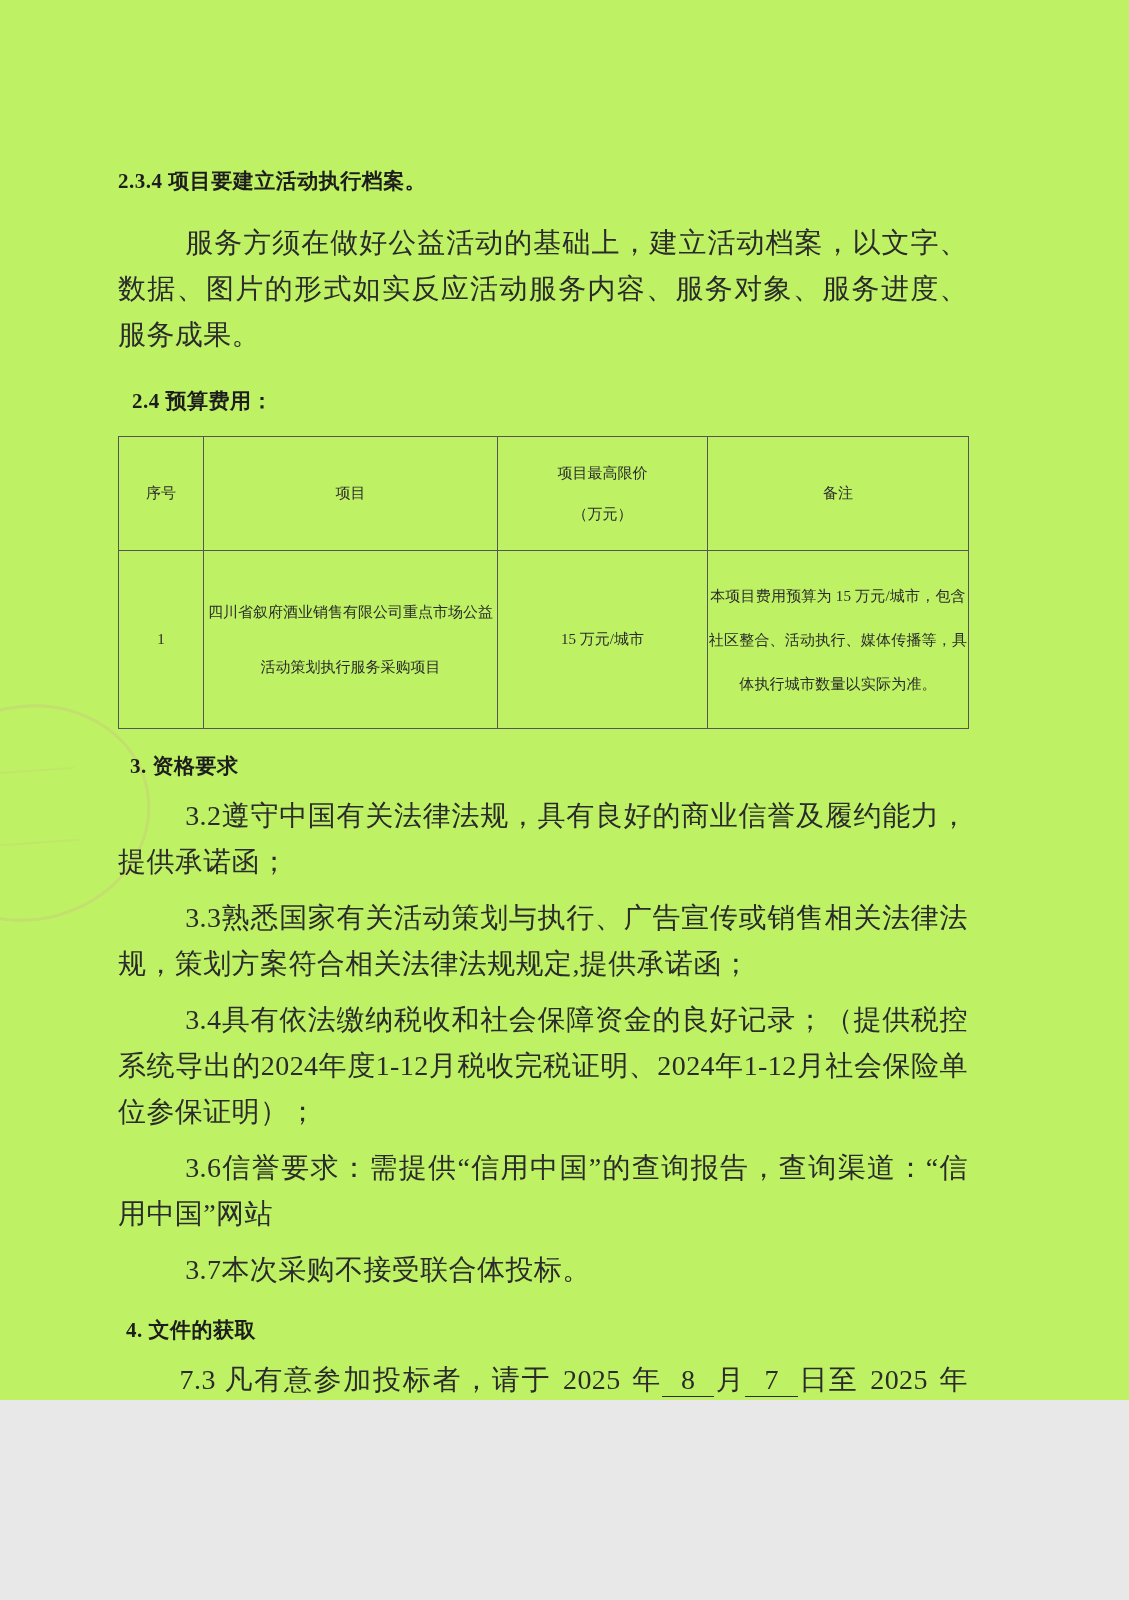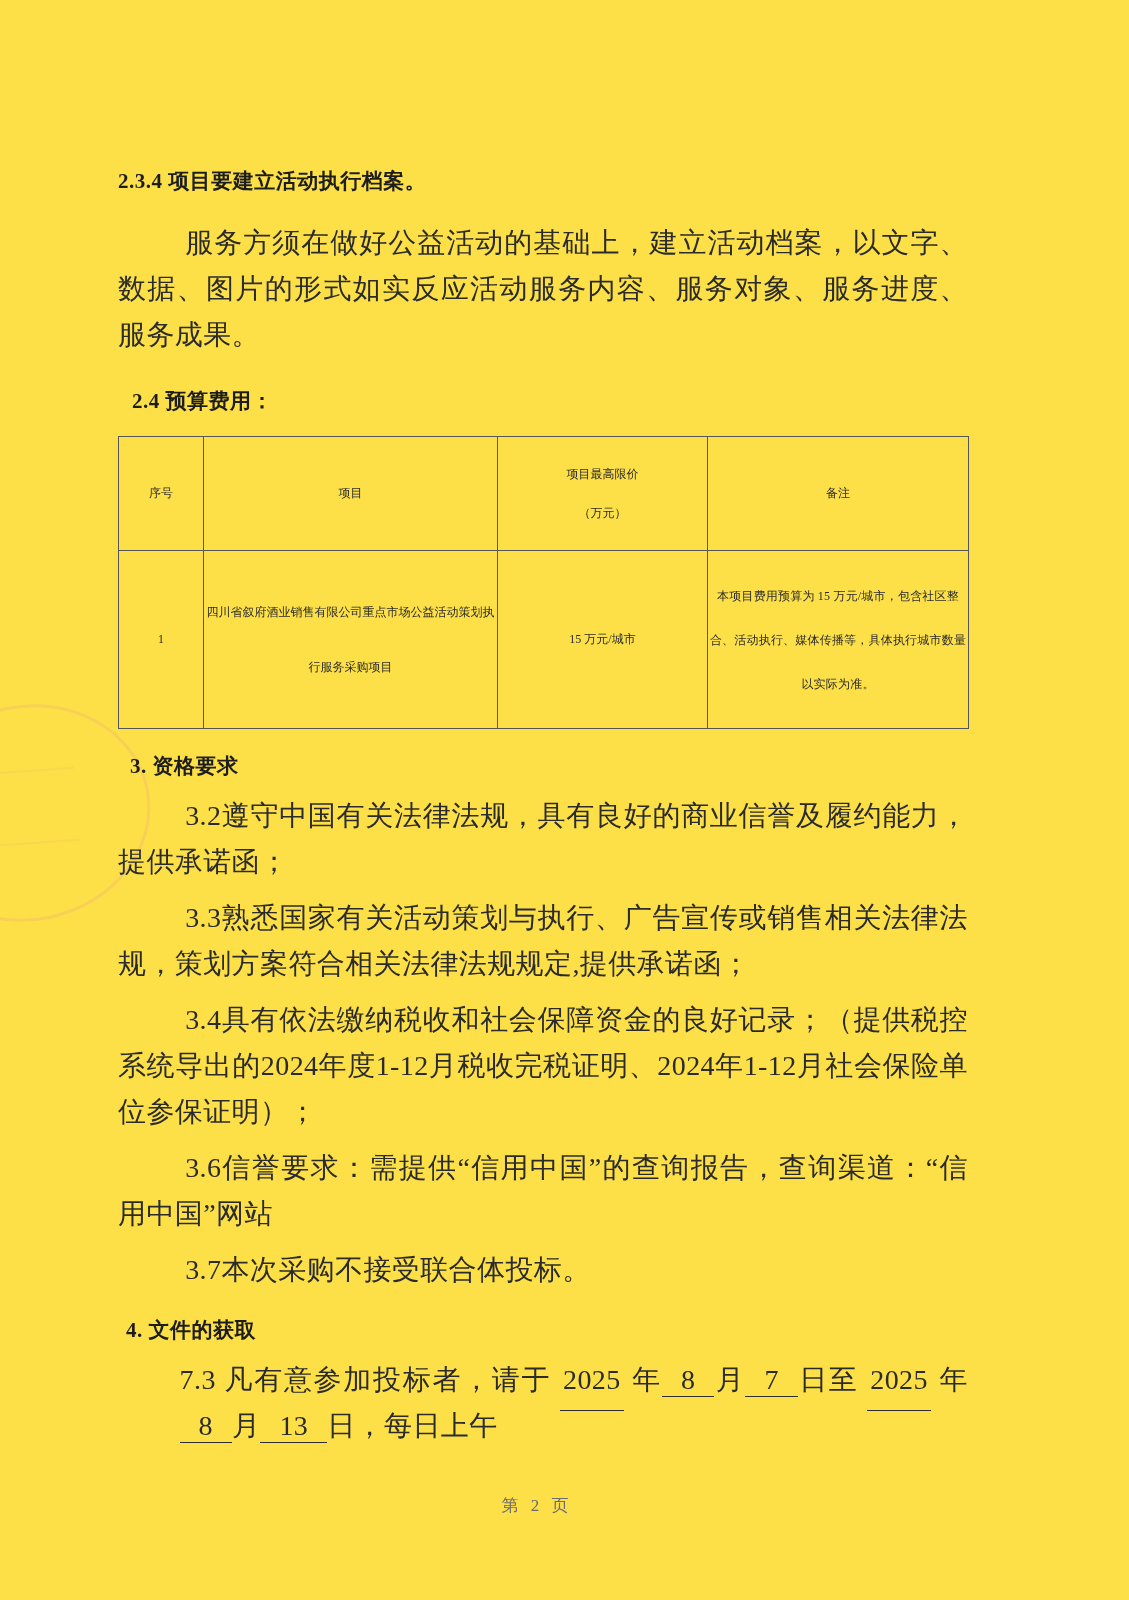--- a/index.html
+++ b/index.html
@@ -3,23 +3,23 @@
 <meta charset="utf-8">
 <style>
   html, body {
     margin: 0;
     padding: 0;
     background: #e8e8e8;
   }
   .page {
     position: relative;
     width: 1129px;
-    height: 1600px;
+    height: 1400px;
     margin: 0 auto;
-    background: #fde047;
+    background: #bef264;
     overflow: hidden;
     font-family: "Liberation Serif", "DejaVu Serif", serif;
     color: #2b2b2b;
   }
   .content {
     position: relative;
     padding: 158px 161px 0 118px;
   }
   .seal {
     position: absolute;
@@ -67,21 +67,21 @@
   table.budget {
     border-collapse: collapse;
     margin: 12px 0 14px 0;
     table-layout: fixed;
     width: 850px;
   }
   table.budget td {
     border: 1.6px solid #565656;
     text-align: center;
     vertical-align: middle;
-    font-size: 12px;
+    font-size: 15px;
     color: #2b2b2b;
     padding: 0;
   }
   table.budget tr.thead td { height: 113px; }
   table.budget tr.trow  td { height: 177px; }
   .price-h2 { margin-top: 22px; }
   td.proj {
     line-height: 55px;
     padding: 0 6px;
   }

